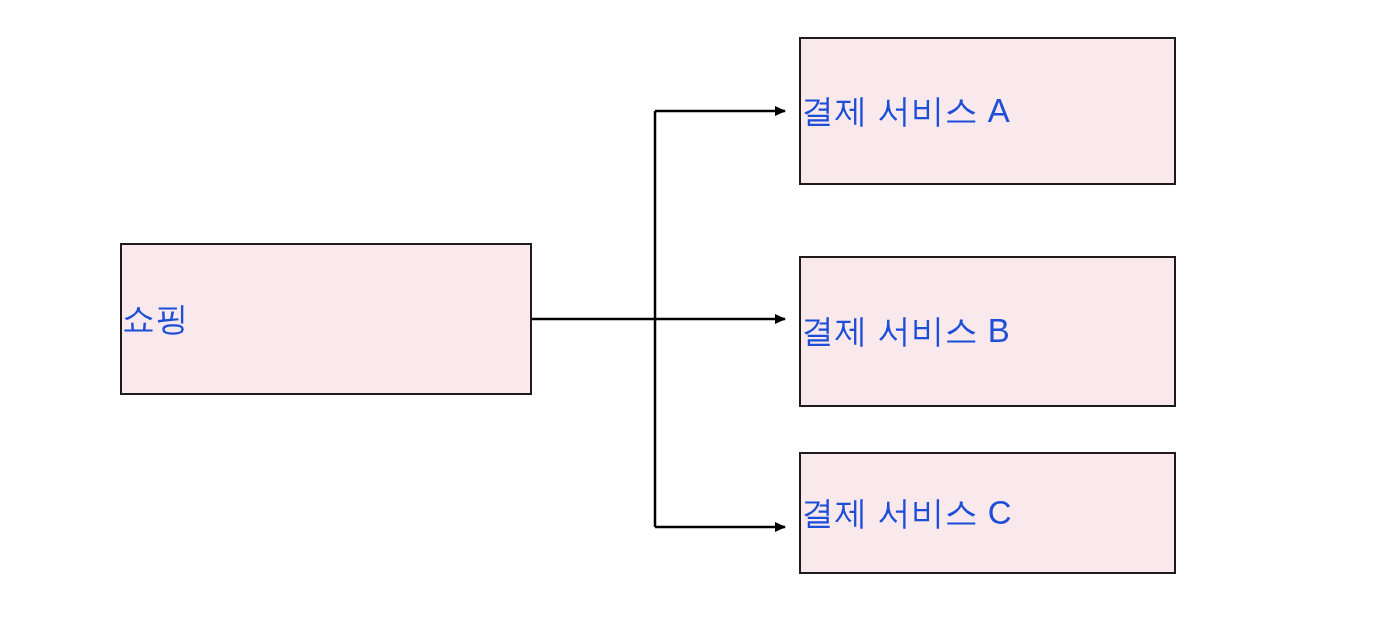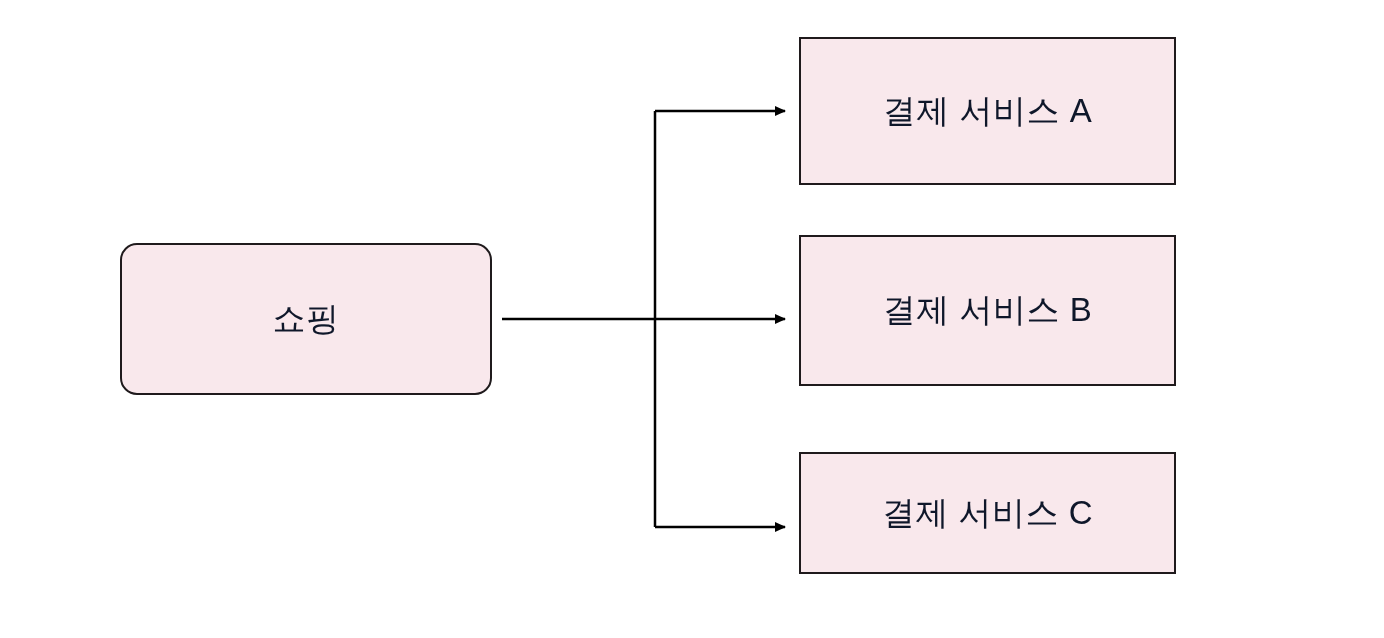--- a/index.html
+++ b/index.html
@@ -26,44 +26,43 @@
     pointer-events: none;
   }
 
   .node {
     position: absolute;
     box-sizing: border-box;
     background: #f9e8ec;
     border: 2px solid #1f1a1c;
     display: flex;
     align-items: center;
-    justify-content: center;
+    justify-content: flex-start;
     font-size: 33px;
-    color: #0f172a;
+    color: #1d4ed8;
     letter-spacing: 0.5px;
   }
 
   .node-shopping {
     left: 120px;
     top: 243px;
-    width: 372px;
+    width: 412px;
     height: 152px;
-    border-radius: 17px;
   }
 
   .node-service-a {
     left: 799px;
     top: 37px;
     width: 377px;
     height: 148px;
   }
 
   .node-service-b {
     left: 799px;
-    top: 235px;
+    top: 256px;
     width: 377px;
     height: 151px;
   }
 
   .node-service-c {
     left: 799px;
     top: 452px;
     width: 377px;
     height: 122px;
   }

